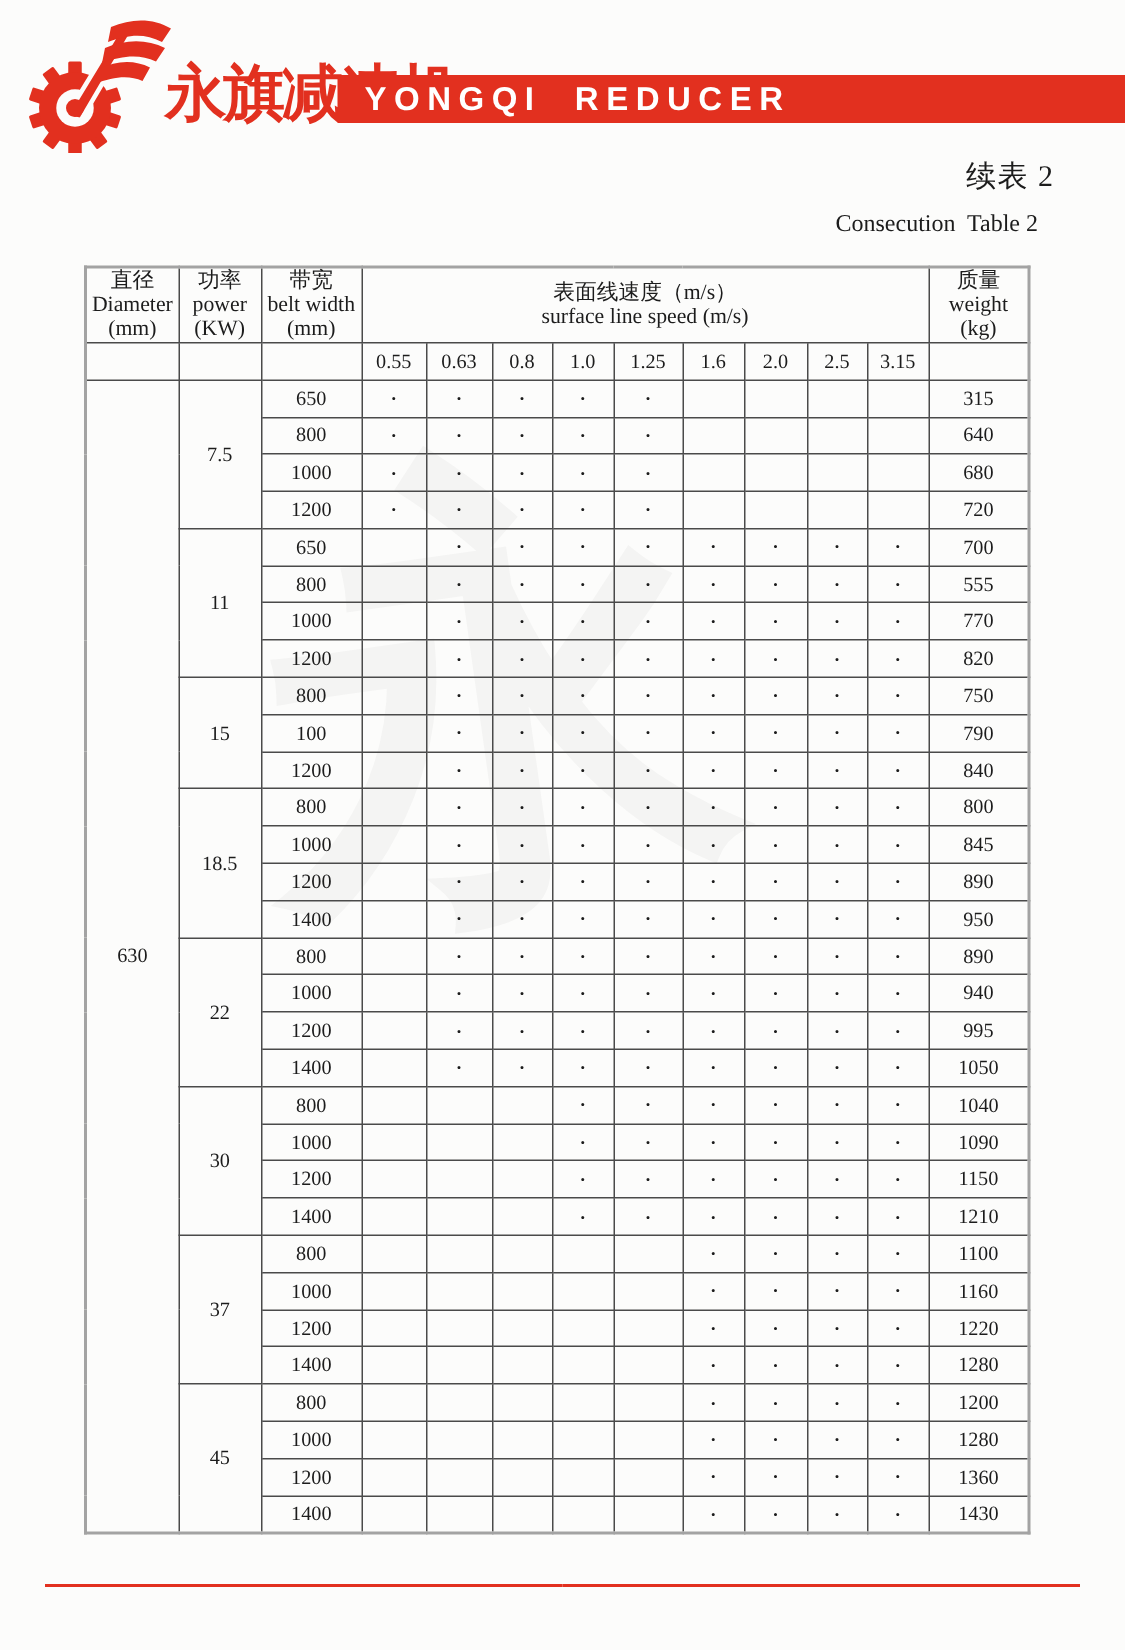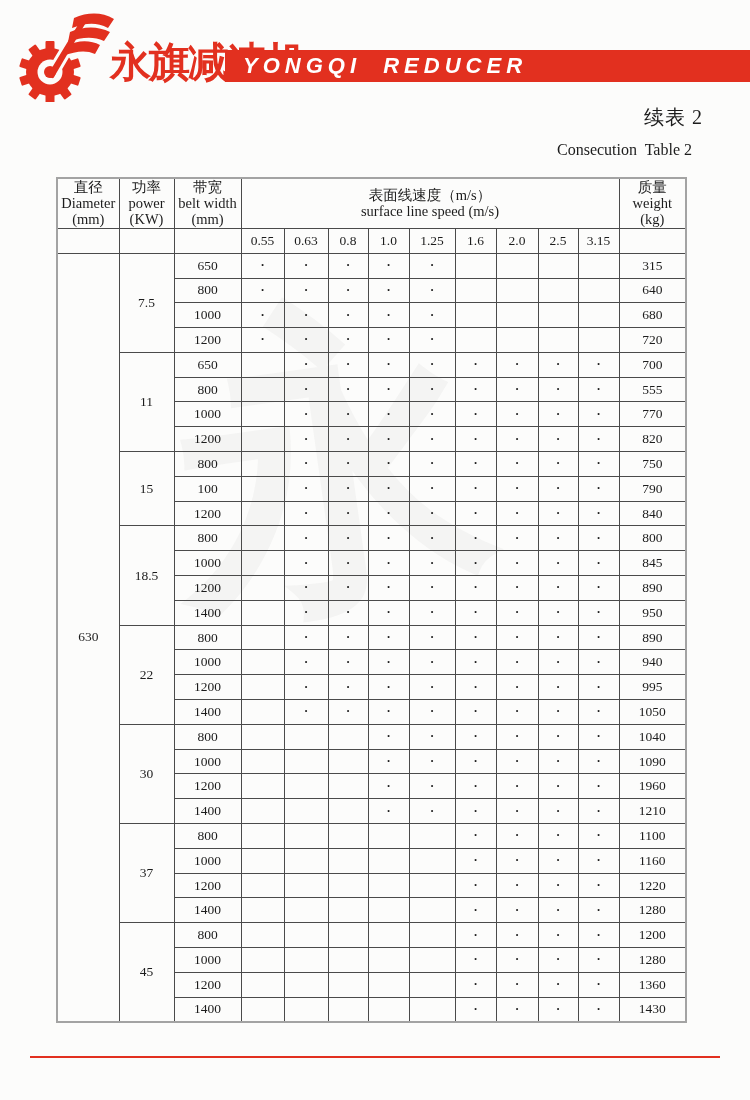--- a/index.html
+++ b/index.html
@@ -5,21 +5,21 @@
   html,body{margin:0;padding:0;background:#e9e9e9;}
   .page{position:relative;width:750px;height:1100px;background:#fcfcfb;
         font-family:"Liberation Serif", serif;color:#1c1c1c;overflow:hidden;margin:0 auto;}
 
   
   .logo-svg{position:absolute;left:16px;top:10px;}
   .logo-cn{position:absolute;left:110px;top:42px;font-size:41px;line-height:1;
            font-weight:bold;color:#e2301f;letter-spacing:-2px;white-space:nowrap;
            font-family:"Liberation Sans", sans-serif;}
   .brand-bar{position:absolute;left:225px;right:0;top:50px;height:32px;background:#e2301f;
-             display:flex;align-items:center;font-style:italic;}
+             display:flex;align-items:center;}
   .brand-bar span{color:#ffffff;font-family:"Liberation Sans", sans-serif;font-weight:bold;
                   font-size:22px;letter-spacing:5px;padding-left:18px;white-space:pre;}
 
   
   .title-cn{position:absolute;top:104px;right:47px;font-size:20px;letter-spacing:1px;white-space:pre;}
   .title-en{position:absolute;top:141px;right:58px;font-size:16px;white-space:pre;}
 
   
   .watermark{position:absolute;left:170px;top:300px;font-size:320px;line-height:1;
              color:rgba(70,70,70,0.045);transform:rotate(-8deg);pointer-events:none;
@@ -414,21 +414,21 @@
           <td class="num">1200</td>
           <td></td>
           <td></td>
           <td></td>
           <td class="dot">·</td>
           <td class="dot">·</td>
           <td class="dot">·</td>
           <td class="dot">·</td>
           <td class="dot">·</td>
           <td class="dot">·</td>
-          <td class="num">1960</td>
+          <td class="num">1150</td>
         </tr>
         <tr class="body-row">
           <td class="num">1400</td>
           <td></td>
           <td></td>
           <td></td>
           <td class="dot">·</td>
           <td class="dot">·</td>
           <td class="dot">·</td>
           <td class="dot">·</td>

